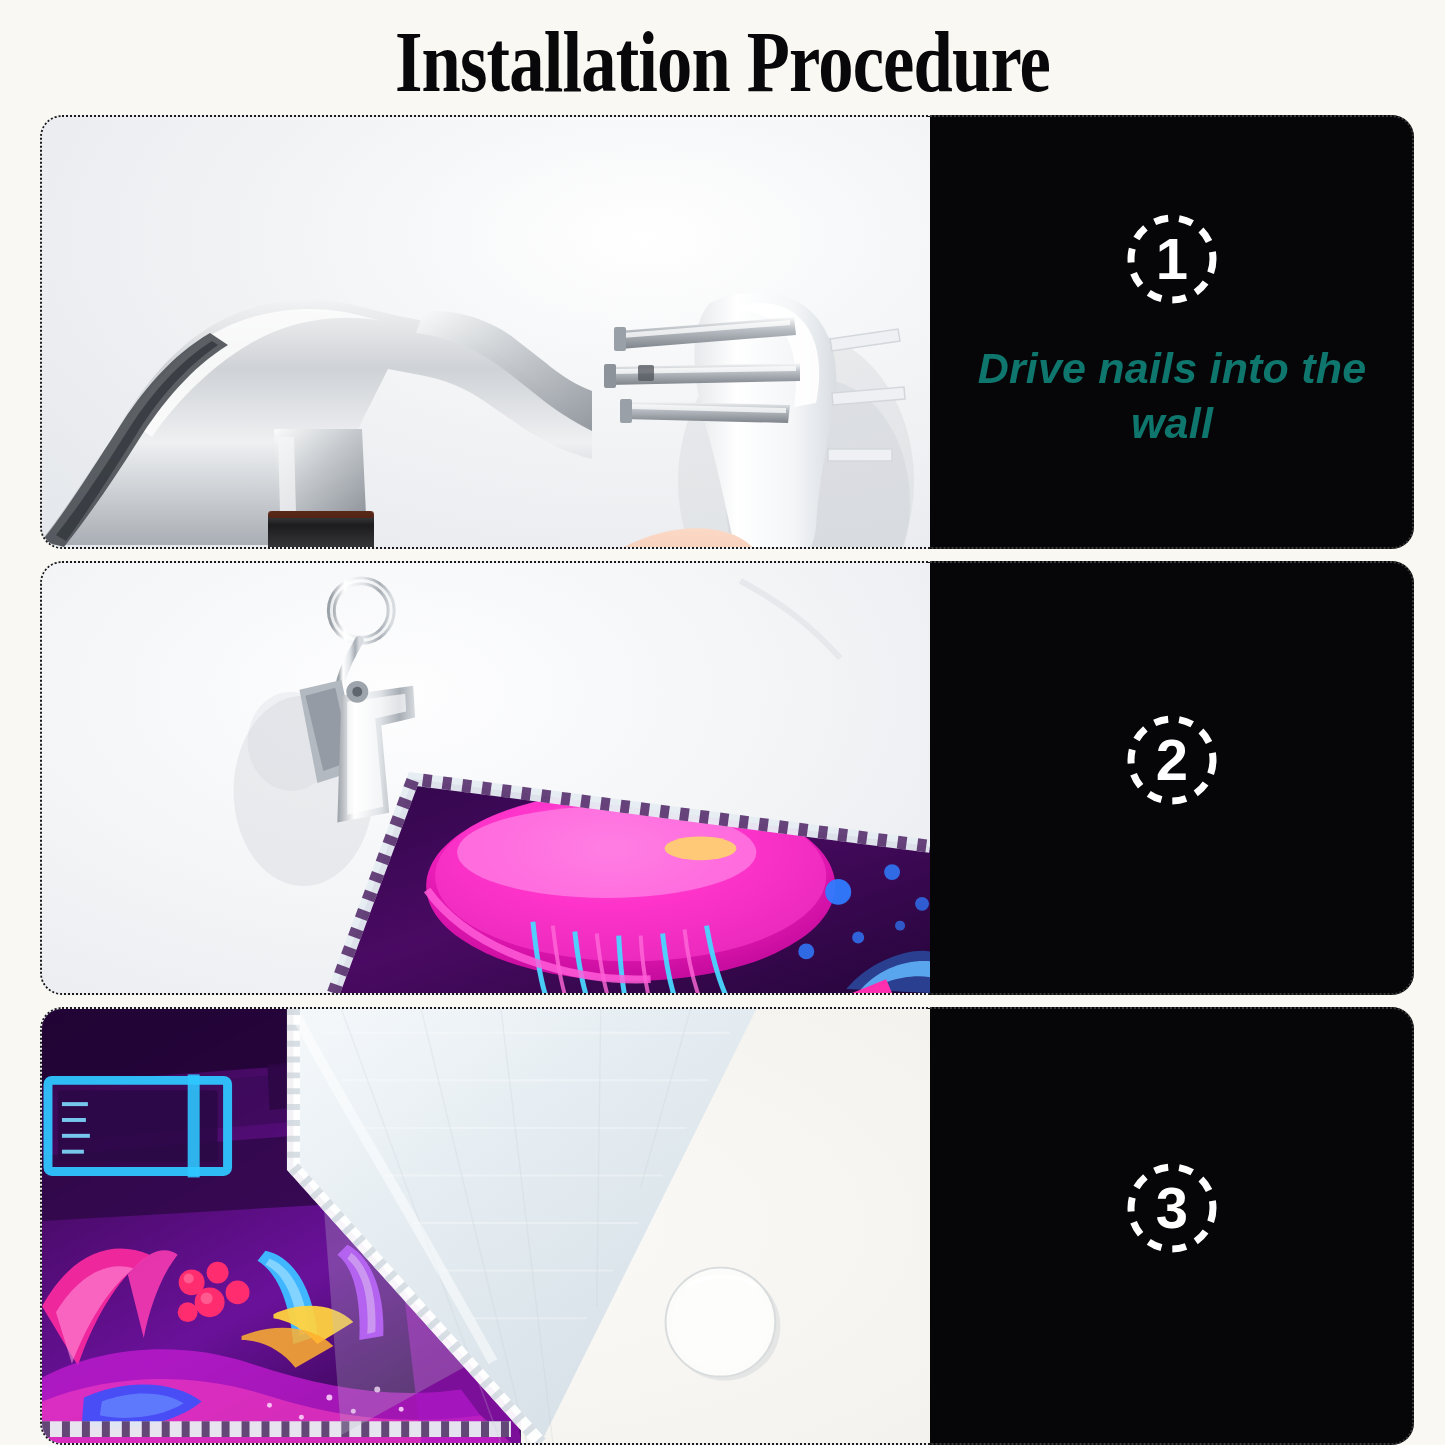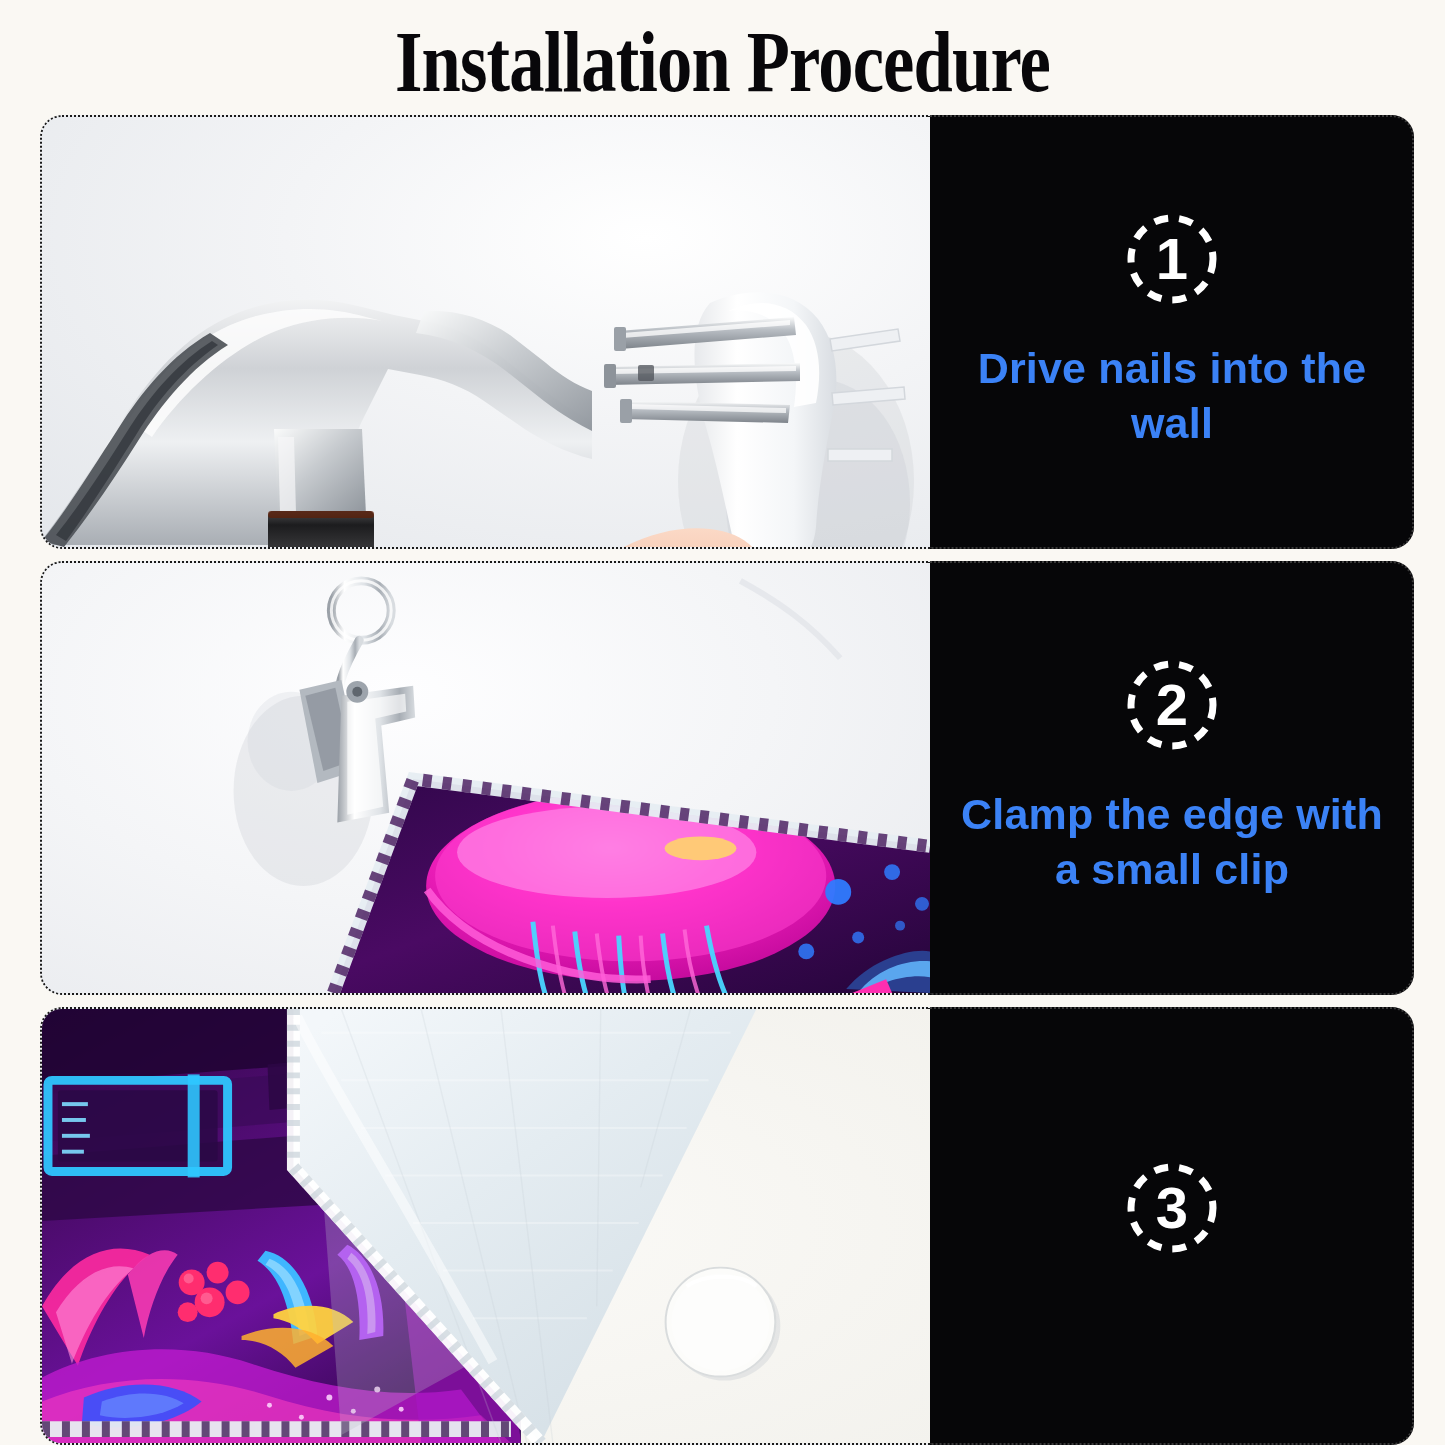--- a/index.html
+++ b/index.html
@@ -105,27 +105,28 @@
   .step-num {
     position: relative;
     font-size: 58px;
     font-weight: 700;
     color: #ffffff;
     line-height: 1;
     z-index: 2;
   }
 
   .step-label {
-    color: #3b82f6;
+    color: #0f766e;
     font-size: 43px;
     font-weight: 700;
     line-height: 1.28;
     text-align: center;
     letter-spacing: 0.2px;
     max-width: 460px;
+    font-style: italic;
   }
   .row-3 .step-label { font-size: 41px; max-width: 470px; }
 
   
   .wall-bg {
     position: absolute;
     inset: 0;
     background:
       radial-gradient(ellipse at 68% 28%, #ffffff 0%, #f3f4f6 42%, #e4e7eb 100%);
   }
@@ -401,21 +402,20 @@
       </div>
     </div>
 
     <div class="text-pane">
       <div class="step-badge">
         <svg viewBox="0 0 96 96" xmlns="http://www.w3.org/2000/svg">
           <circle cx="48" cy="48" r="41" fill="none" stroke="#ffffff" stroke-width="7" stroke-linecap="butt" stroke-dasharray="14 11"></circle>
         </svg>
         <span class="step-num">2</span>
       </div>
-      <div class="step-label">Clamp the edge with a small clip</div>
     </div>
   </div>
 
   <div class="step-row row-3">
 
     <div class="photo-pane">
       <div class="corner-scene">
         <svg viewBox="0 0 890 438" preserveAspectRatio="none" xmlns="http://www.w3.org/2000/svg">
           <defs>
             <linearGradient id="tapBg3" x1="0" y1="0" x2="0.6" y2="1">

